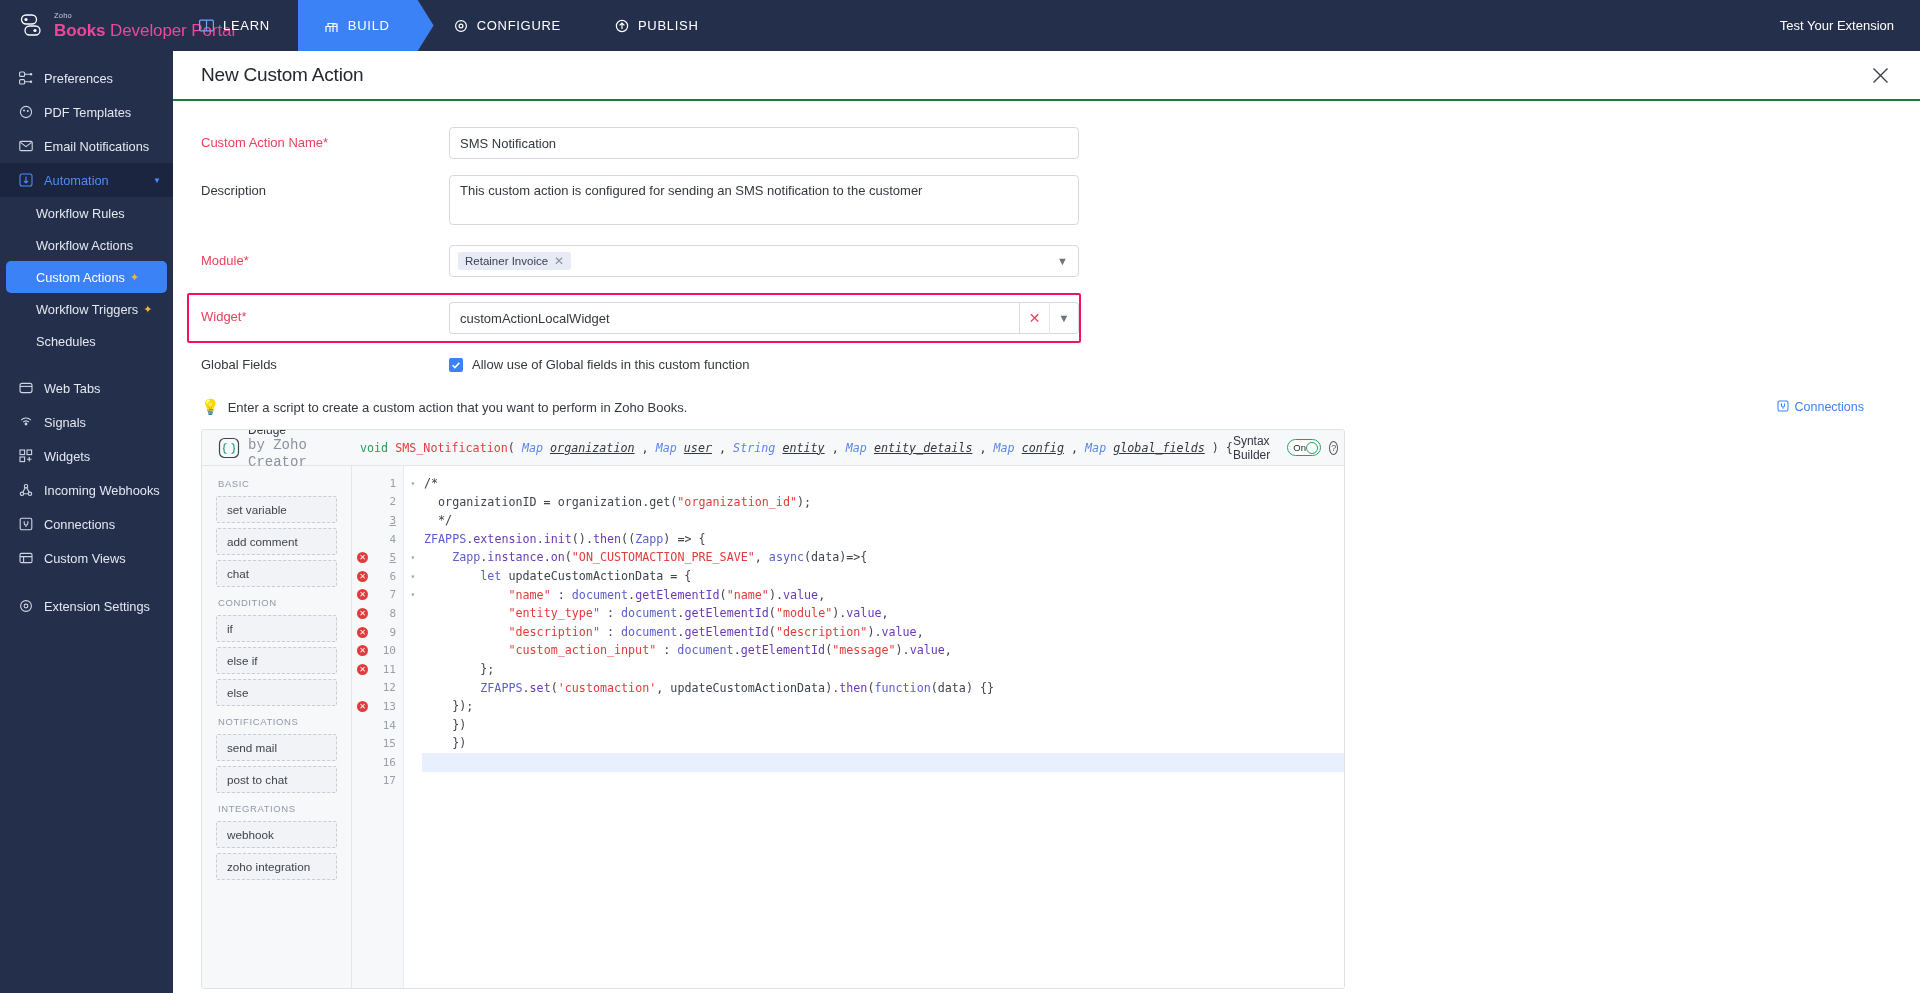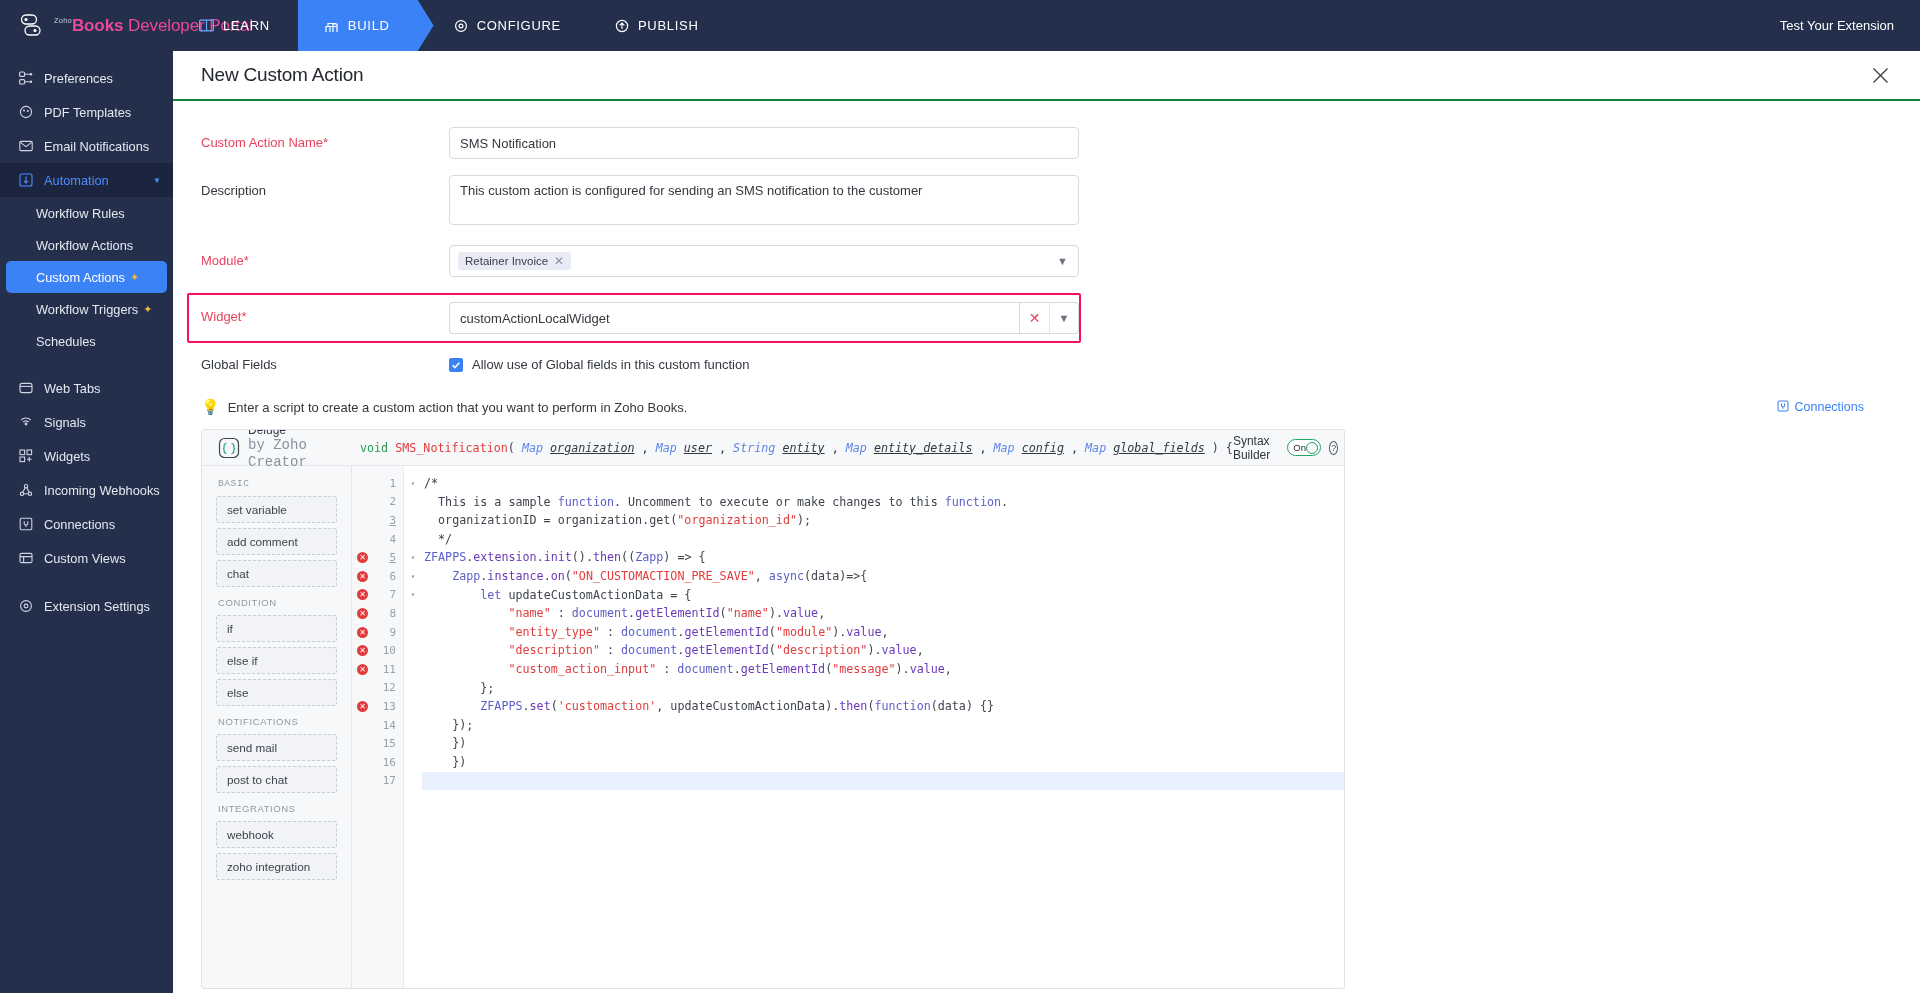--- a/index.html
+++ b/index.html
@@ -14,21 +14,21 @@
   
   .topbar {
     height: 51px; background: #242f4c; display: flex; align-items: stretch;
     flex: 0 0 51px; position: relative; z-index: 30;
   }
   .brand {
     width: 173px; flex: 0 0 173px; display: flex; align-items: center; gap: 8px;
     padding-left: 20px; background: #242f4c;
   }
   .brand-logo { width: 26px; height: 26px; flex: 0 0 26px; }
-  .brand-text { display:flex; flex-direction: row; line-height: 1; }
+  .brand-text { display:flex; flex-direction: column; line-height: 1; }
   .brand-sub { font-size: 7.5px; color: #c7ccd9; letter-spacing: .2px; margin-bottom: 2px;}
   .brand-main { font-size: 17px; color: #ec4899; letter-spacing: -.1px; white-space: nowrap;}
   .brand-main b { font-weight: 700; }
   .brand-main span { font-weight: 400; }
 
   .nav-tabs { display: flex; align-items: stretch; }
   .nav-tab {
     display: flex; align-items: center; gap: 9px;
     padding: 0 28px 0 26px; font-size: 13px; color: #ffffff;
     letter-spacing: .7px; position: relative; cursor: pointer; background: transparent;
@@ -183,21 +183,21 @@
   .help-ic { width: 14px; height: 14px; border-radius: 50%; border: 1px solid #555a63;
     font-size: 9px; display:flex;align-items:center;justify-content:center;color:#555a63; cursor:pointer;}
   .help-t { font-size: 17px; color: #000000; cursor: pointer; }
 
   .ed-body { flex: 1 1 auto; display: flex; min-height: 0; }
   .palette {
     width: 150px; flex: 0 0 150px; background: #f7f8fa; border-right: 1px solid #e4e6ec;
     padding: 12px 14px 0 14px; overflow: hidden;
   }
   .pal-h { font-size: 9.5px; color: #9199a6; letter-spacing: .6px; margin: 10px 0 7px 2px; }
-  .pal-h:first-child { margin-top: 0; font-family: Liberation Mono, monospace; }
+  .pal-h:first-child { margin-top: 0; }
   .pal-item {
     border: 1px dashed #c7ccd5; background: #f2f3f6; border-radius: 2px;
     height: 27px; display: flex; align-items: center; padding-left: 10px;
     font-size: 11.7px; color: #3e444e; margin-bottom: 5px; cursor: grab;
   }
 
   .code-area { flex: 1 1 auto; display: flex; min-width: 0; background: #fff; position: relative; }
   .gutter {
     width: 52px; flex: 0 0 52px; background: #f7f8fa; border-right: 1px solid #e9ebef;
     padding-top: 8px; font-family: "DejaVu Sans Mono", monospace; font-size: 11px;
@@ -638,21 +638,20 @@
                 <div class="fl"></div>
                 <div class="fl"></div>
                 <div class="fl"></div>
                 <div class="fl"></div>
                 <div class="fl"></div>
                 <div class="fl"></div>
                 <div class="fl"></div>
               </div>
             <div class="codelines" id="codelines">
                 <div class="cl">/*</div>
-                <div class="cl">  This is a sample <span class="c-id">function</span>. Uncomment to execute or make changes to this <span class="c-id">function</span>.</div>
                 <div class="cl">  organizationID = organization.get(<span class="c-str">"organization_id"</span>);</div>
                 <div class="cl">  */</div>
                 <div class="cl"><span class="c-id">ZFAPPS</span>.<span class="c-prop">extension</span>.<span class="c-prop">init</span>().<span class="c-prop">then</span>((<span class="c-id">Zapp</span>) =&gt; {</div>
                 <div class="cl">    <span class="c-id">Zapp</span>.<span class="c-prop">instance</span>.<span class="c-prop">on</span>(<span class="c-str">"ON_CUSTOMACTION_PRE_SAVE"</span>, <span class="c-id">async</span>(data)=&gt;{</div>
                 <div class="cl">        <span class="c-id">let</span> updateCustomActionData = {</div>
                 <div class="cl">            <span class="c-str">"name"</span> : <span class="c-id">document</span>.<span class="c-prop">getElementId</span>(<span class="c-str">"name"</span>).<span class="c-prop">value</span>,</div>
                 <div class="cl">            <span class="c-str">"entity_type"</span> : <span class="c-id">document</span>.<span class="c-prop">getElementId</span>(<span class="c-str">"module"</span>).<span class="c-prop">value</span>,</div>
                 <div class="cl">            <span class="c-str">"description"</span> : <span class="c-id">document</span>.<span class="c-prop">getElementId</span>(<span class="c-str">"description"</span>).<span class="c-prop">value</span>,</div>
                 <div class="cl">            <span class="c-str">"custom_action_input"</span> : <span class="c-id">document</span>.<span class="c-prop">getElementId</span>(<span class="c-str">"message"</span>).<span class="c-prop">value</span>,</div>
                 <div class="cl">        };</div>

